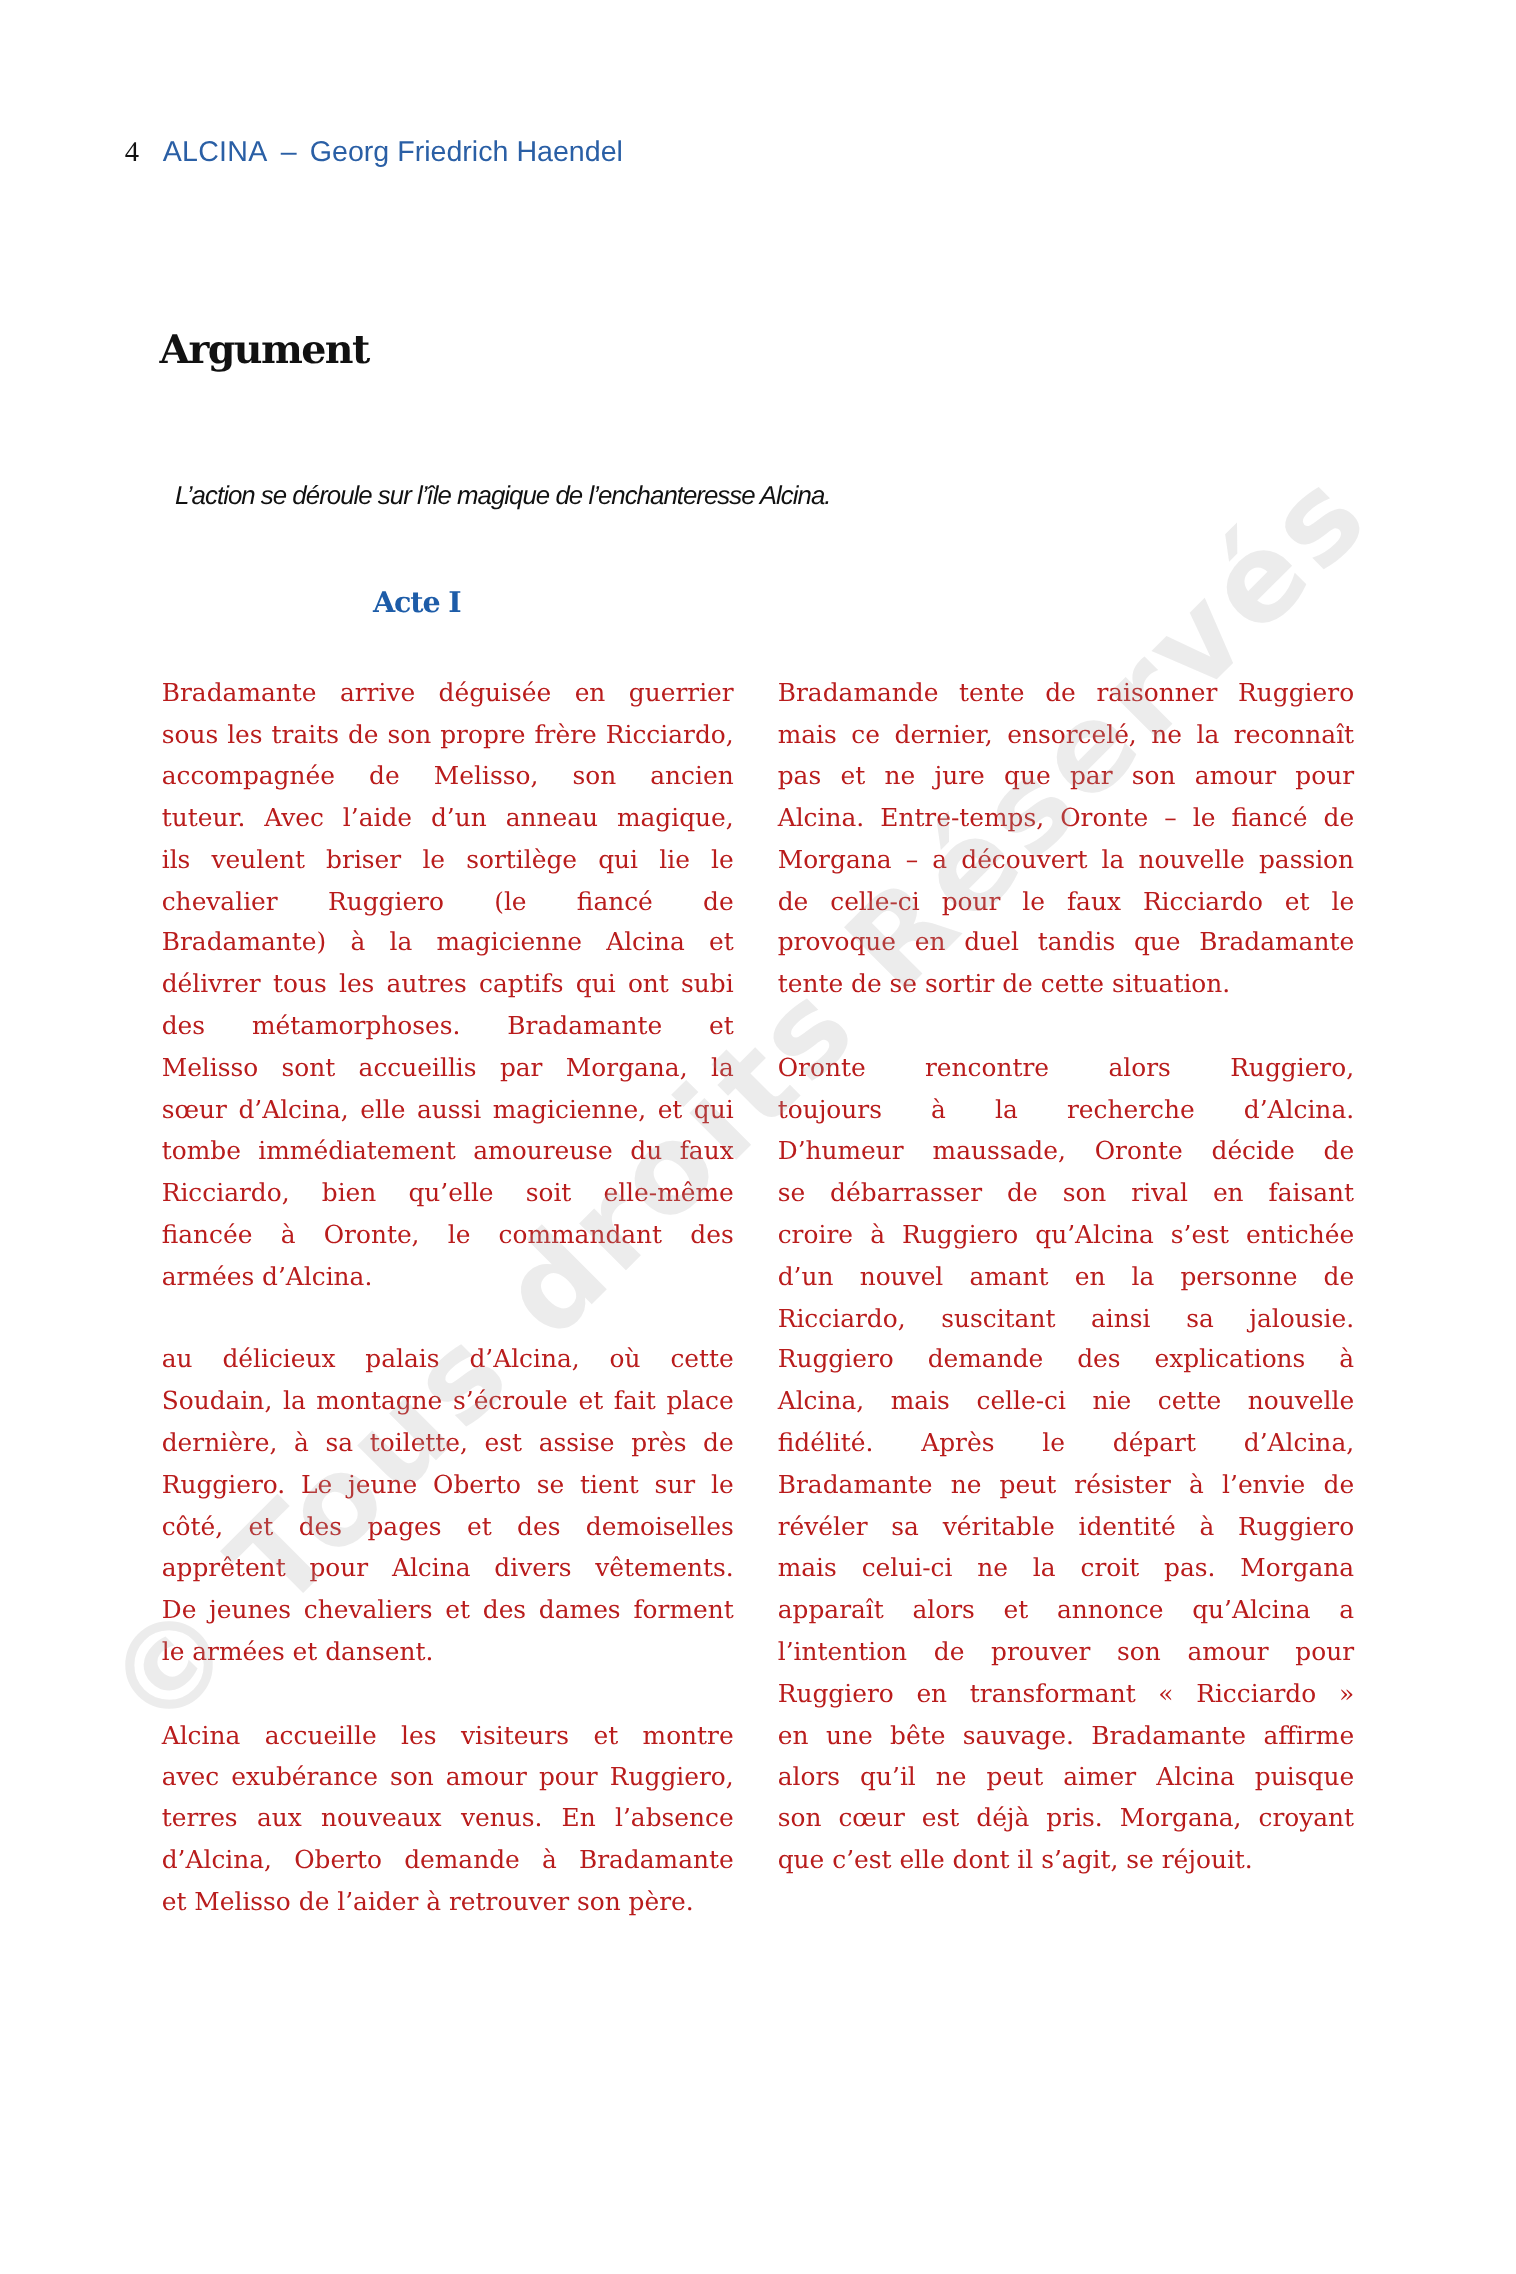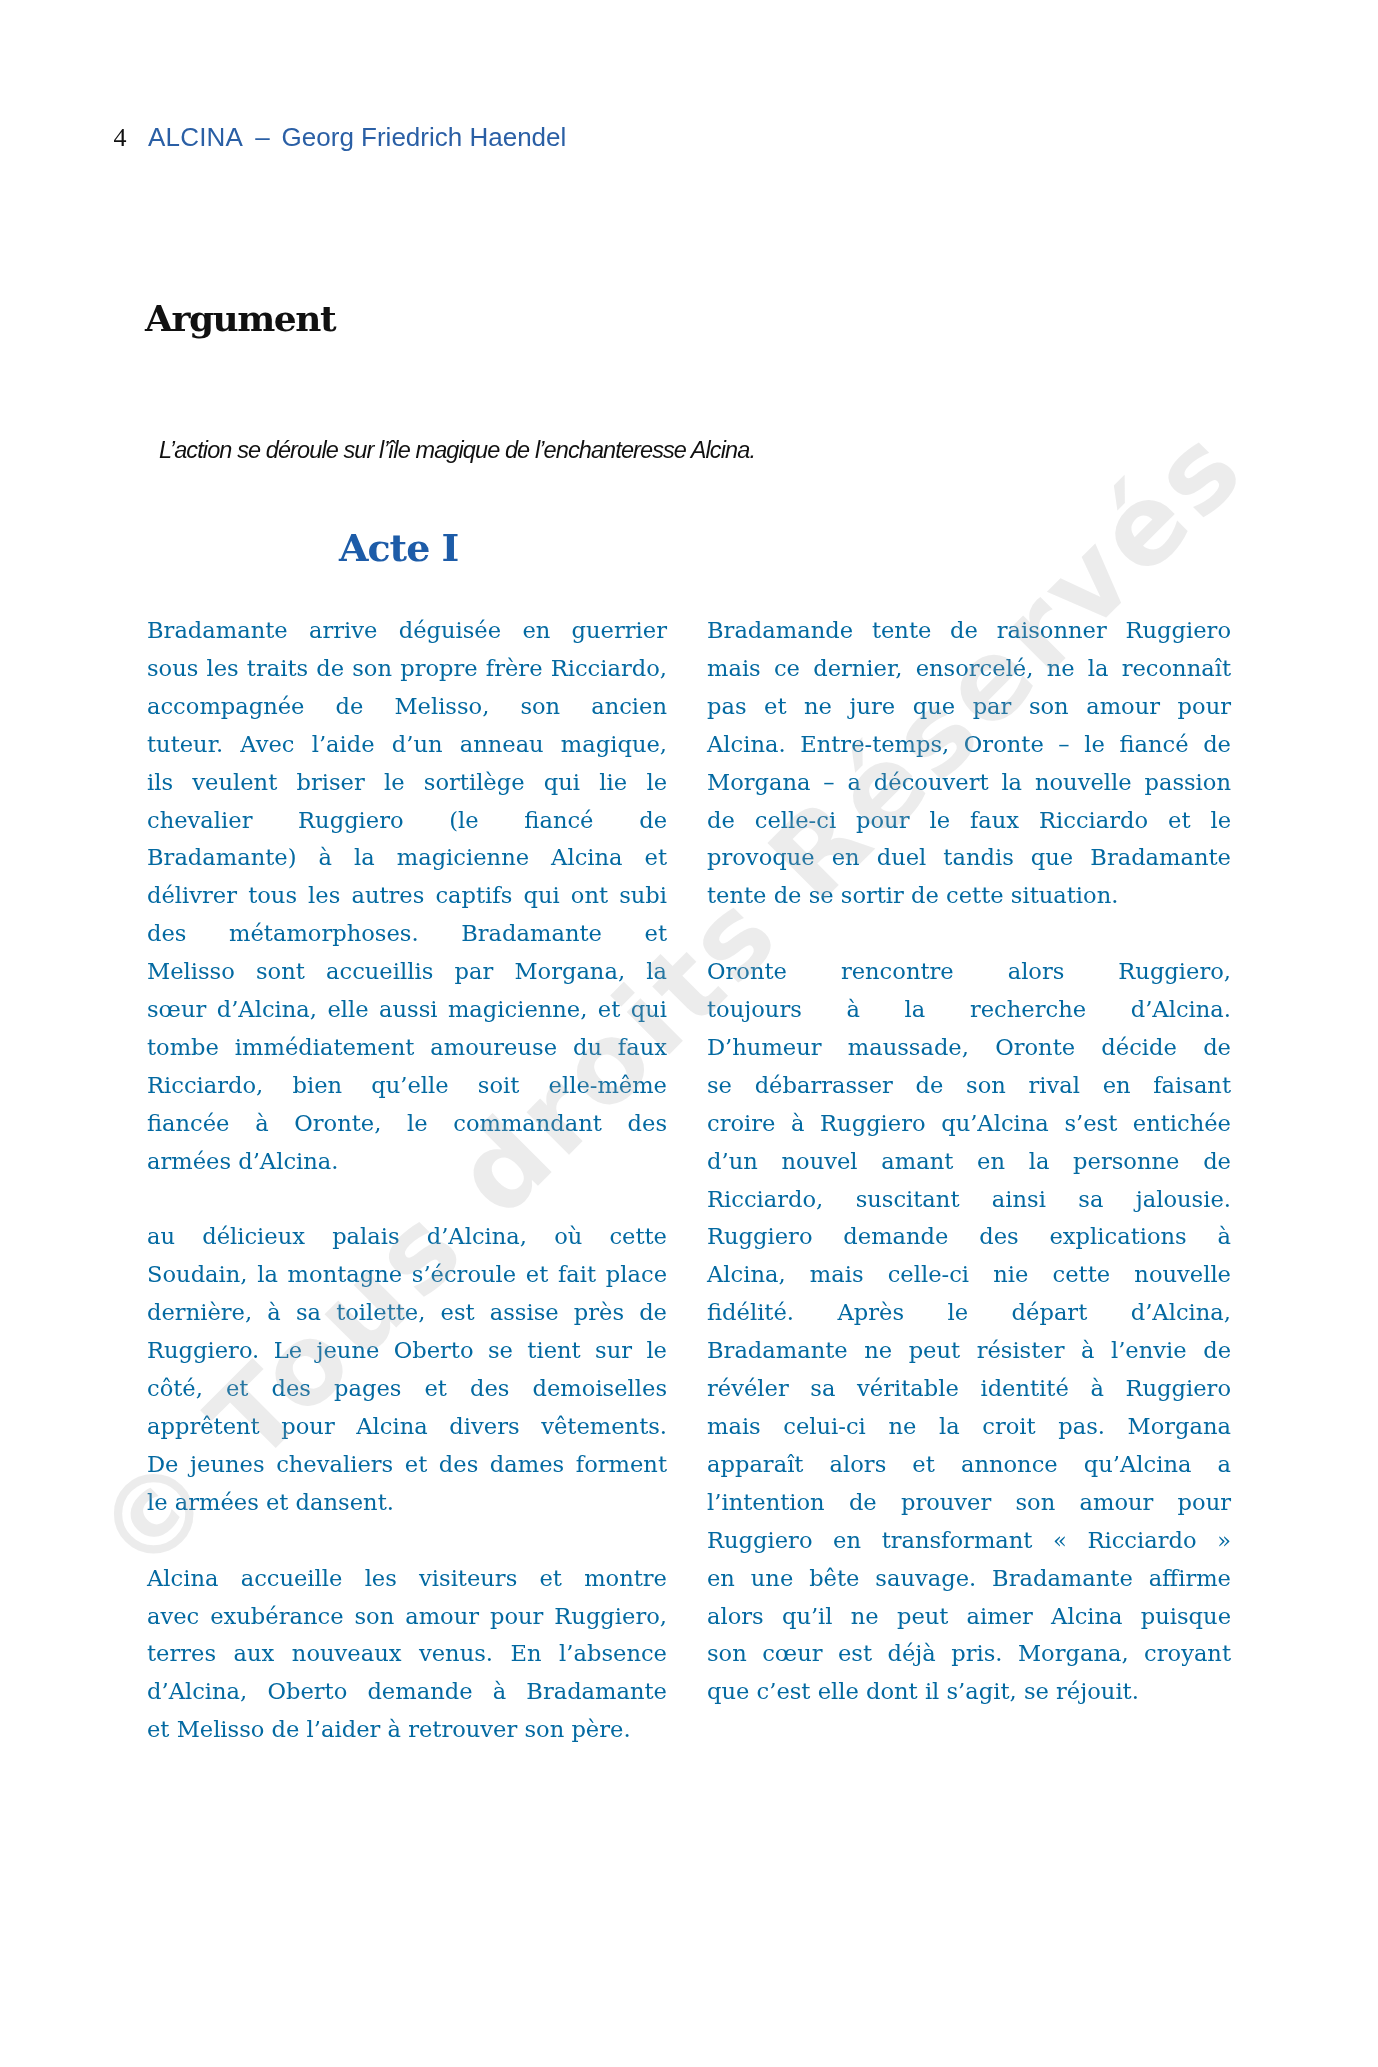--- a/index.html
+++ b/index.html
@@ -5,22 +5,22 @@
   html, body { margin: 0; padding: 0; background: #ffffff; }
   body { width: 1378px; height: 2067px; position: relative; overflow: hidden; }
   .page { position: absolute; left: 0; top: 0; width: 1378px; height: 2067px; background: #fff; }
   .running-head { position: absolute; left: 92px; top: 120px; height: 34px; font-family: "Liberation Sans", sans-serif; font-size: 26px; line-height: 34px; white-space: nowrap; text-align: center; }
   .folio { color: #111; font-family: "Liberation Serif", serif; font-size: 26px; display: inline-block; width: 56px; }
   .book-title { color: #2a5fa5; letter-spacing: 0.2px; }
   .sep { color: #2a5fa5; padding: 0 12px; }
   .author { color: #2a5fa5; }
   .section-title { position: absolute; left: 145px; top: 288px; margin: 0; font-family: "DejaVu Serif", serif; font-weight: bold; font-size: 36px; line-height: 60px; color: #111; letter-spacing: -1.5px; }
   .setting { position: absolute; left: 147px; top: 420px; margin: 12px; font-family: Liberation Sans, sans-serif; font-style: italic; font-size: 23.5px; line-height: 36px; color: #111; letter-spacing: -0.9px; white-space: nowrap; }
-  .act-title { position: absolute; left: 339px; top: 520px; margin: 0; font-family: "DejaVu Serif", serif; font-weight: bold; font-size: 38px; line-height: 56px; color: #1d5ca8; letter-spacing: -1px; }
-  .col { position: absolute; top: 612px; font-family: "DejaVu Serif", serif; font-size: 22.6px; line-height: 37.9px; color: #0369a1; text-align: justify; hyphens: none; }
+  .act-title { position: absolute; left: 339px; top: 520px; margin: 0; font-family: "DejaVu Serif", serif; font-weight: bold; font-size: 26px; line-height: 56px; color: #1d5ca8; letter-spacing: -1px; }
+  .col { position: absolute; top: 612px; font-family: "DejaVu Serif", serif; font-size: 22.6px; line-height: 37.9px; color: #b91c1c; text-align: justify; hyphens: none; }
   .col-left { left: 147px; width: 520px; }
   .col-right { left: 707px; width: 524px; }
   .col p { margin: 0 0 37.9px 0; }
   .line { display: block; text-align: justify; text-align-last: justify; white-space: nowrap; overflow: visible; }
   .line.last { text-align-last: left; }
   .watermark { position: absolute; left: 670px; top: 1000px; transform: translate(-50%, -50%) rotate(-45deg); font-family: "DejaVu Sans", sans-serif; font-weight: bold; font-size: 110px; color: rgba(170,170,170,0.22); white-space: nowrap; pointer-events: none; letter-spacing: 6px; }
 </style>
 </head>
 <body>
 

